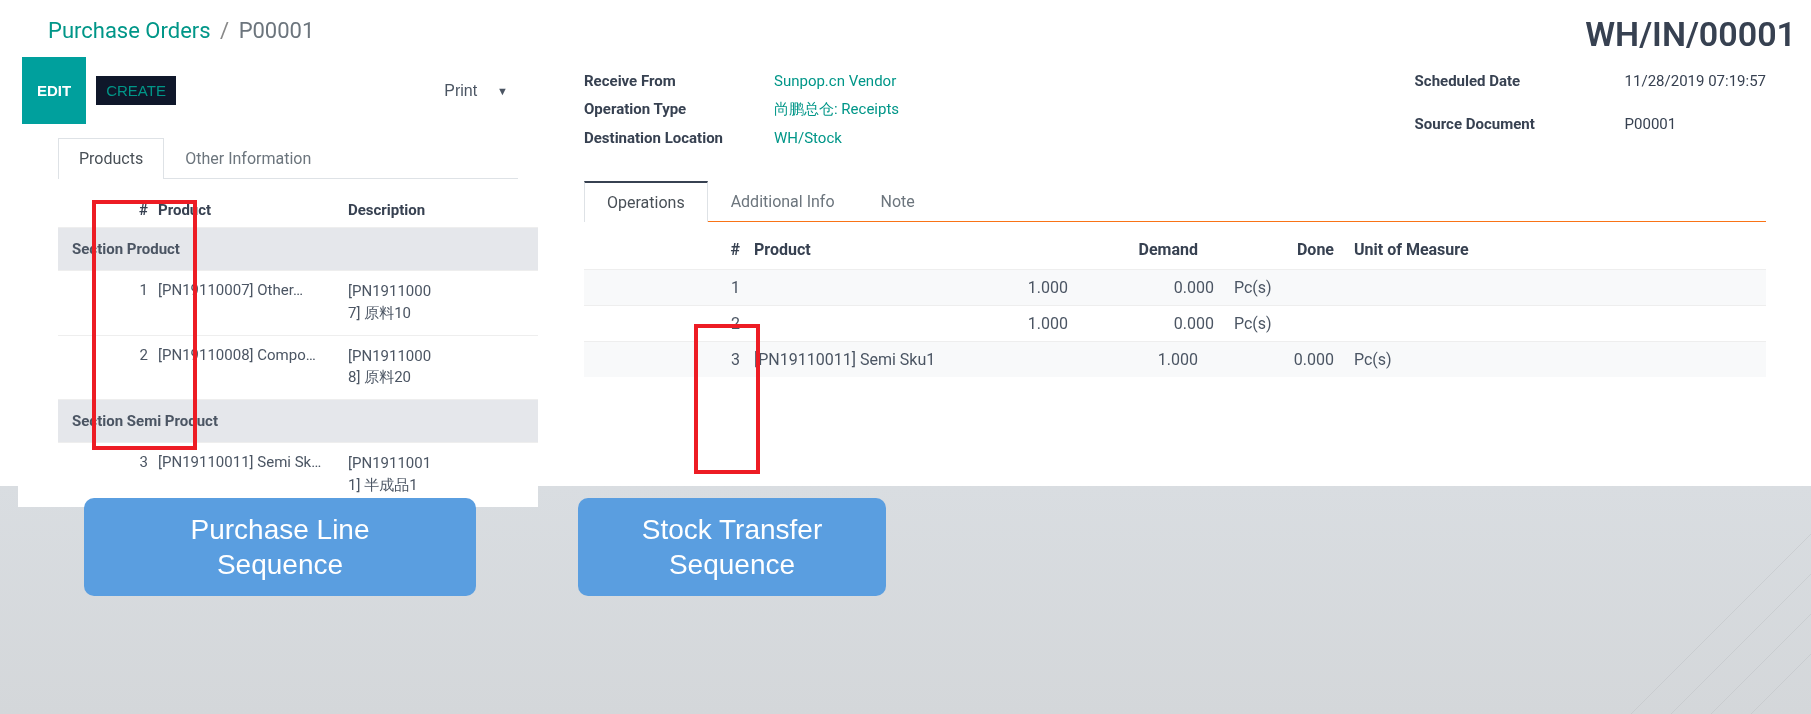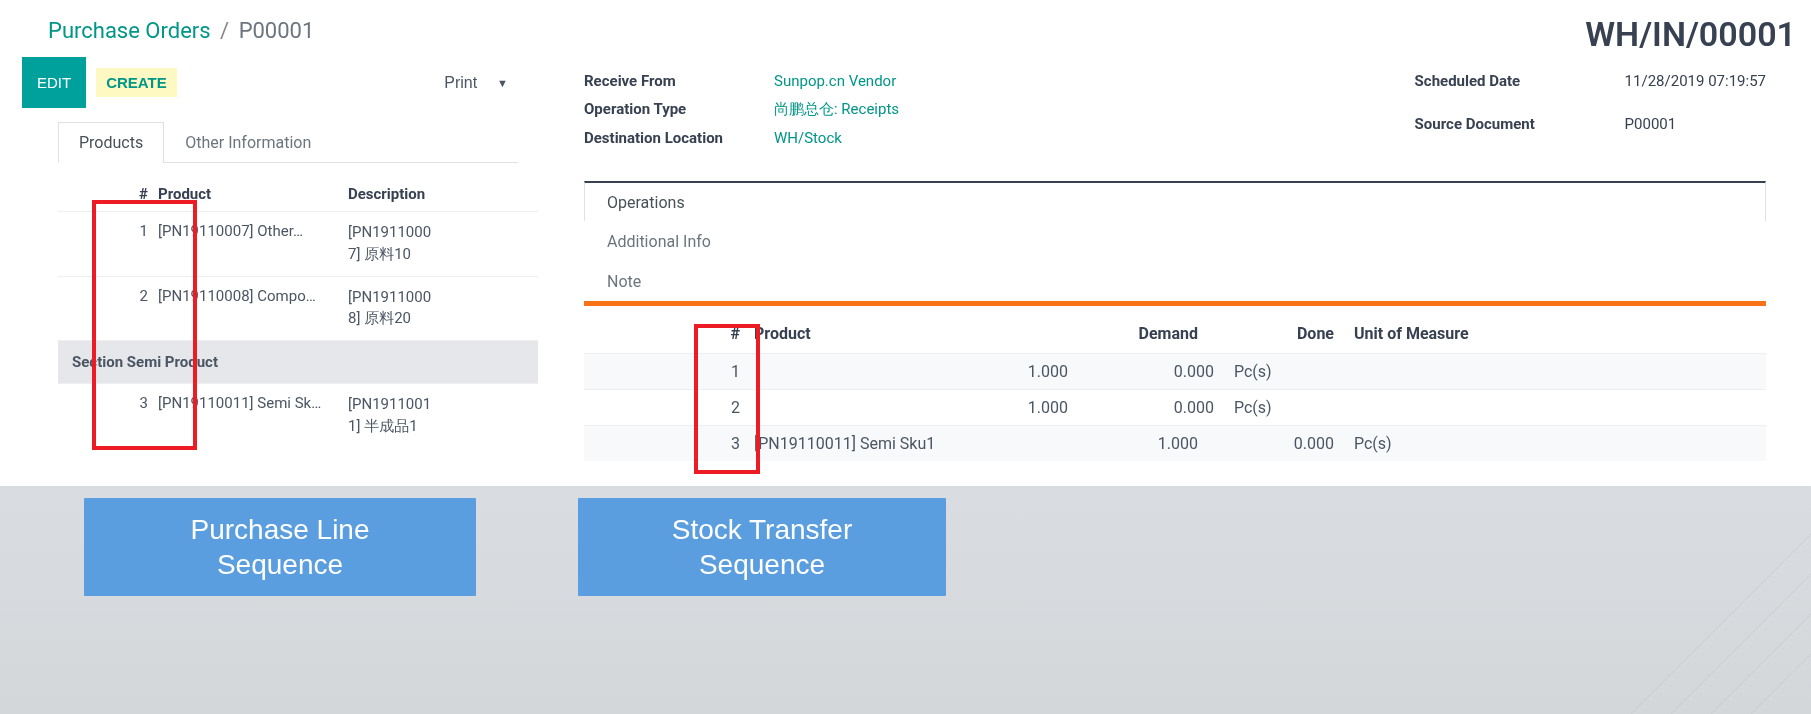--- a/index.html
+++ b/index.html
@@ -36,31 +36,31 @@
 .breadcrumb .sep { color: #888; margin: 0 4px; }
 .toolbar {
   display: flex;
   align-items: center;
   padding: 4px 30px 14px 4px;
 }
 .btn-edit {
   background: #00a09d;
   color: #fff;
   border: 1px solid #00a09d;
-  padding: 16px 14px;
-  font-weight: 400;
+  padding: 24px 14px;
+  font-weight: 700;
   font-size: 15px;
   cursor: pointer;
   margin-right: 10px;
 }
 .btn-create {
   color: #009688;
-  background: #fef9c3;
+  background: #0f172a;
   border: none;
-  font-weight: 700;
+  font-weight: 400;
   font-size: 15px;
   padding: 6px 10px;
   cursor: pointer;
 }
 .btn-print {
   margin-left: auto;
   color: #4b5563;
   background: none;
   border: none;
   font-size: 16px;
@@ -121,23 +121,22 @@
   display: flex;
   gap: 40px;
   padding-left: 6px;
 }
 .meta-block { display: grid; grid-template-columns: 190px 1fr; row-gap: 10px; }
 .meta-block.right { grid-template-columns: 210px 1fr; margin-left: auto; margin-right: 30px; }
 .meta-label { font-weight: 700; color: #374151; }
 .meta-link { color: #009688; cursor: pointer; }
 .tabs2 {
   display: flex;
-  border-bottom: 5px solid #f97316;
+  border-bottom: 1px solid #f97316;
   margin: 34px 30px 10px 6px;
-  flex-direction: column;
 }
 .tabs2 .tab { padding: 10px 22px; }
 .tabs2 .tab.active { border-top: 2px solid #374151; }
 .st-table { margin: 10px 0 0 6px; width: calc(100% - 36px); }
 .st-head, .st-row {
   display: grid;
   grid-template-columns: 170px 350px 130px 120px 180px;
   font-size: 16px;
 }
 .st-head { font-weight: 700; padding: 8px 0 10px 0; color: #374151; }
@@ -150,21 +149,21 @@
   position: absolute;
   border: 4px solid #ed1c24;
   pointer-events: none;
 }
 .callout {
   position: absolute;
   background: #5a9ee0;
   color: #fff;
   font-size: 28px;
   font-weight: 300;
-  border-radius: 1px;
+  border-radius: 10px;
   padding: 14px 40px;
   text-align: center;
   line-height: 1.25;
   font-family: "Segoe UI Light", "Segoe UI", Arial, sans-serif;
 }
 .diag-lines {
   position: absolute;
   right: -40px;
   bottom: -40px;
   width: 320px;
@@ -199,20 +198,21 @@
   <div class="tabs">
     <div class="tab active">Products</div>
     <div class="tab">Other Information</div>
   </div>
   <div class="po-table">
     <div class="po-head">
       <div class="numcol">#</div>
       <div>Product</div>
       <div>Description</div>
     </div>
+    <div class="section-row">Section Product</div>
     <div class="po-row">
       <div class="numcol">1</div>
       <div class="prodcol">[PN19110007] Other…</div>
       <div class="desccol">
         <span>[PN1911000</span><br><span>7] 原料10</span>
       </div>
     </div>
     <div class="po-row">
       <div class="numcol">2</div>
       <div class="prodcol">[PN19110008] Compo…</div>
@@ -283,21 +283,21 @@
     </div>
   </div>
 </div>
 
 <div class="red-box" style="left:92px; top:200px; width:105px; height:250px;"></div>
 <div class="red-box" style="left:694px; top:324px; width:66px; height:150px;"></div>
 
 <div class="callout" style="left:84px; top:498px; width:392px;">
   <span>Purchase Line</span><br><span>Sequence</span>
 </div>
-<div class="callout" style="left:578px; top:498px; width:368px;">
+<div class="callout" style="left:578px; top:498px; width:308px;">
   <span>Stock Transfer</span><br><span>Sequence</span>
 </div>
 
 <svg class="diag-lines" viewBox="0 0 320 320">
   <line x1="60" y1="320" x2="320" y2="60" stroke="#b5b8bc" stroke-width="1"></line>
   <line x1="100" y1="320" x2="320" y2="100" stroke="#b5b8bc" stroke-width="1"></line>
   <line x1="140" y1="320" x2="320" y2="140" stroke="#b5b8bc" stroke-width="1"></line>
   <line x1="180" y1="320" x2="320" y2="180" stroke="#b5b8bc" stroke-width="1"></line>
 </svg>
 

